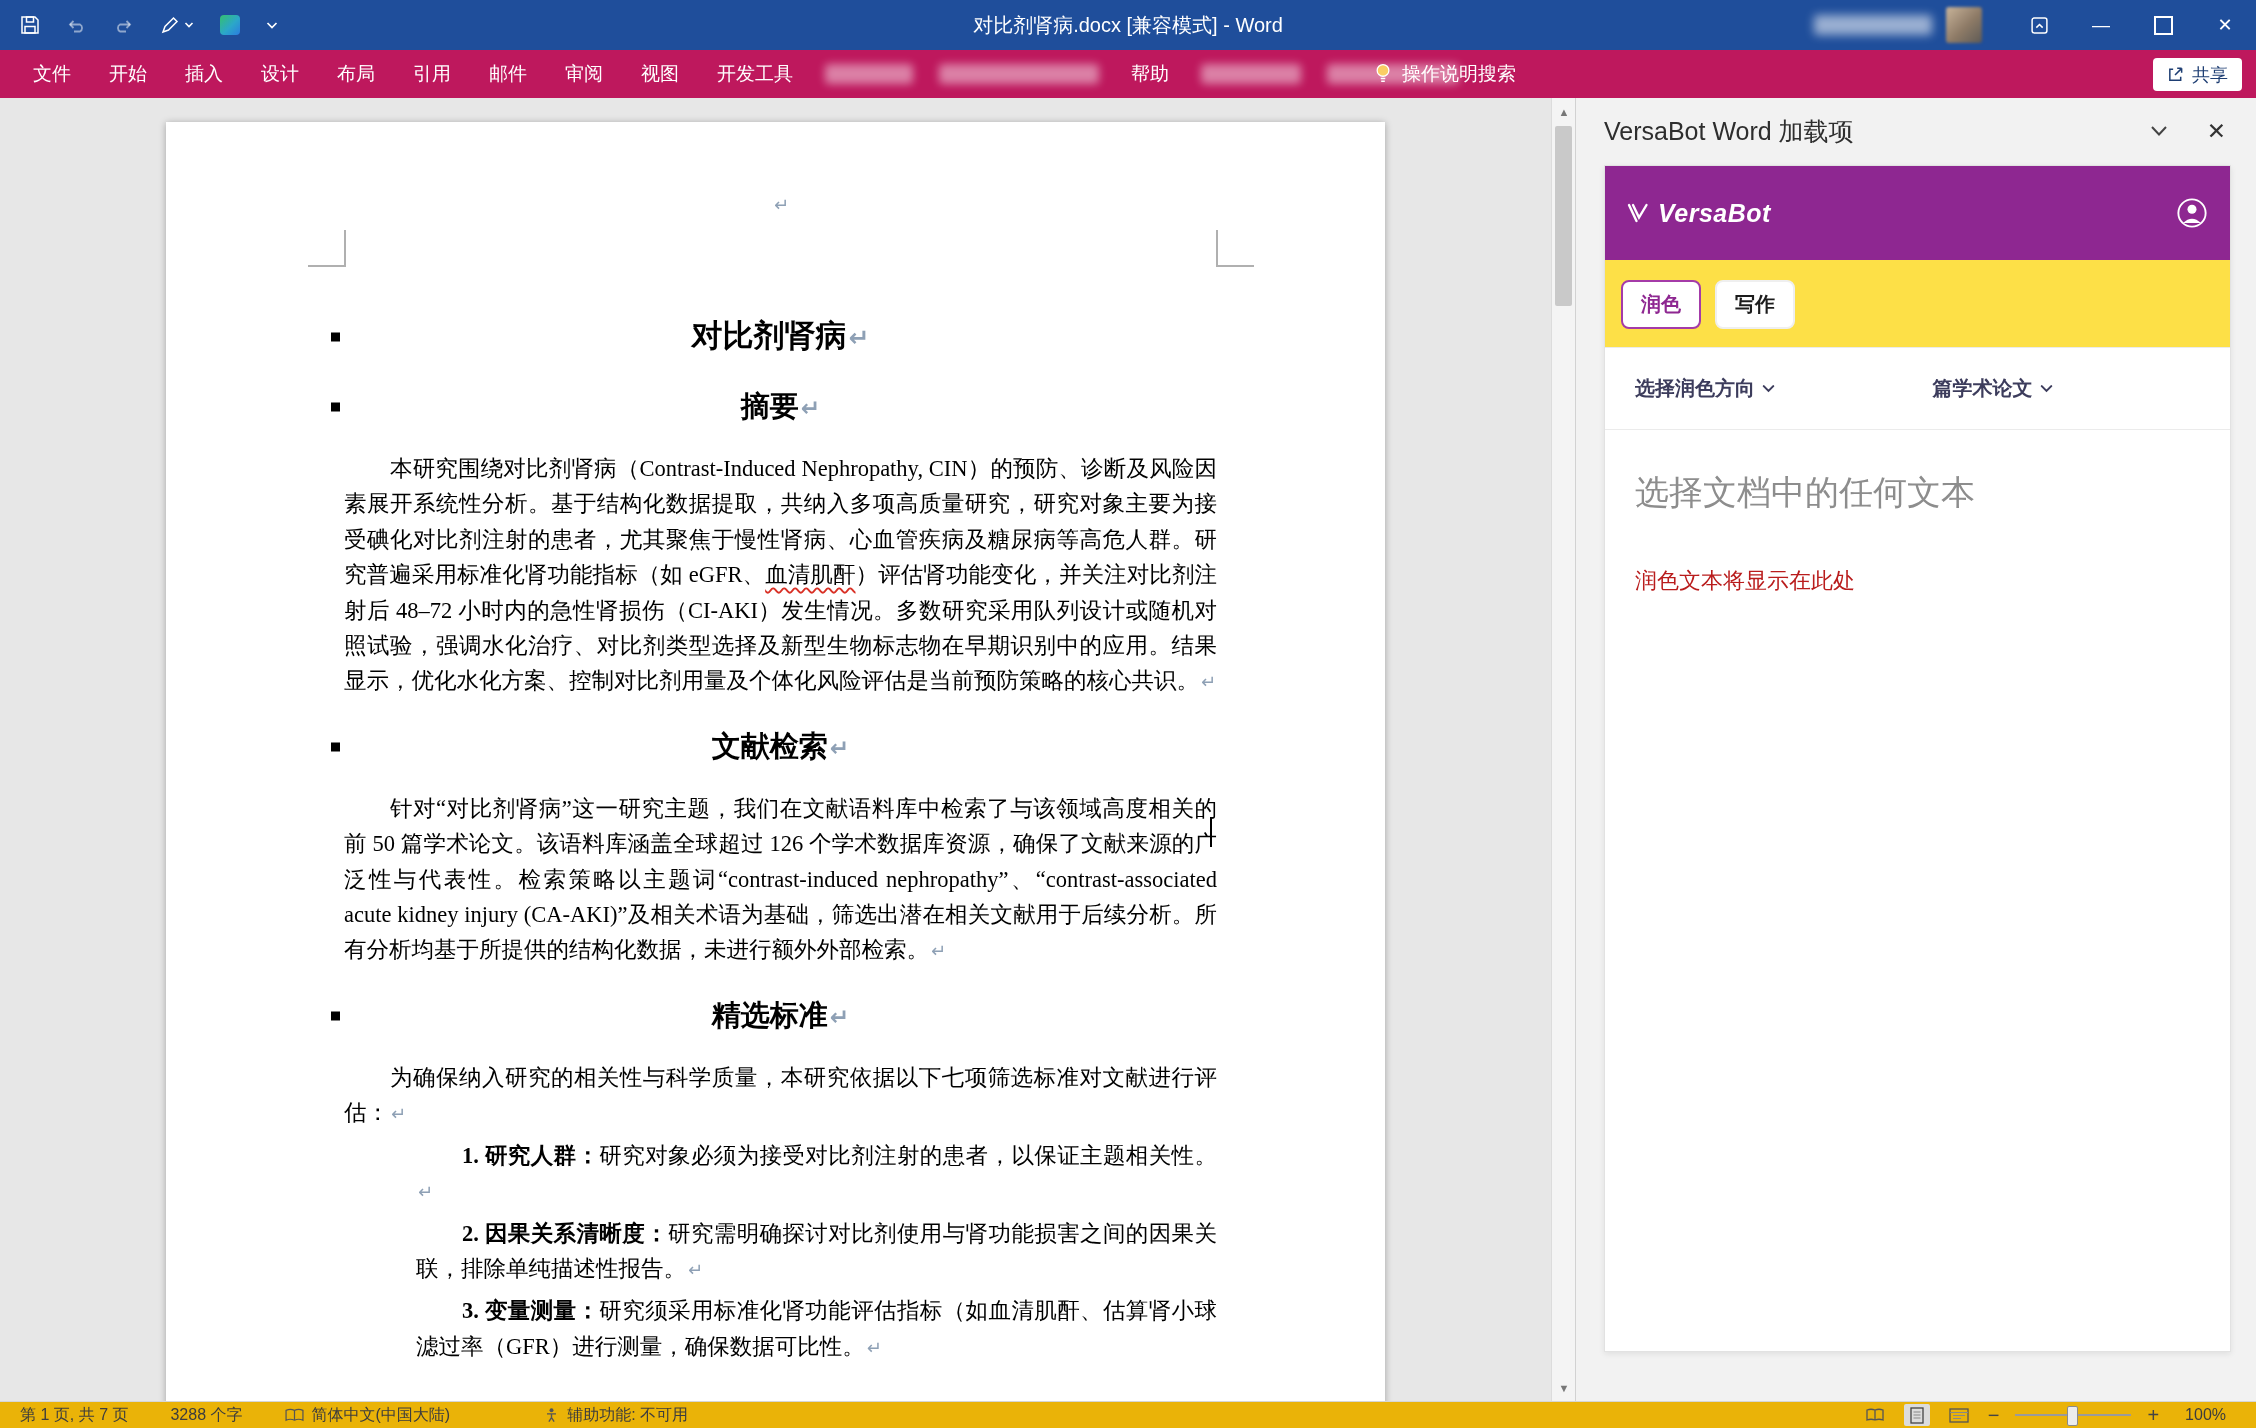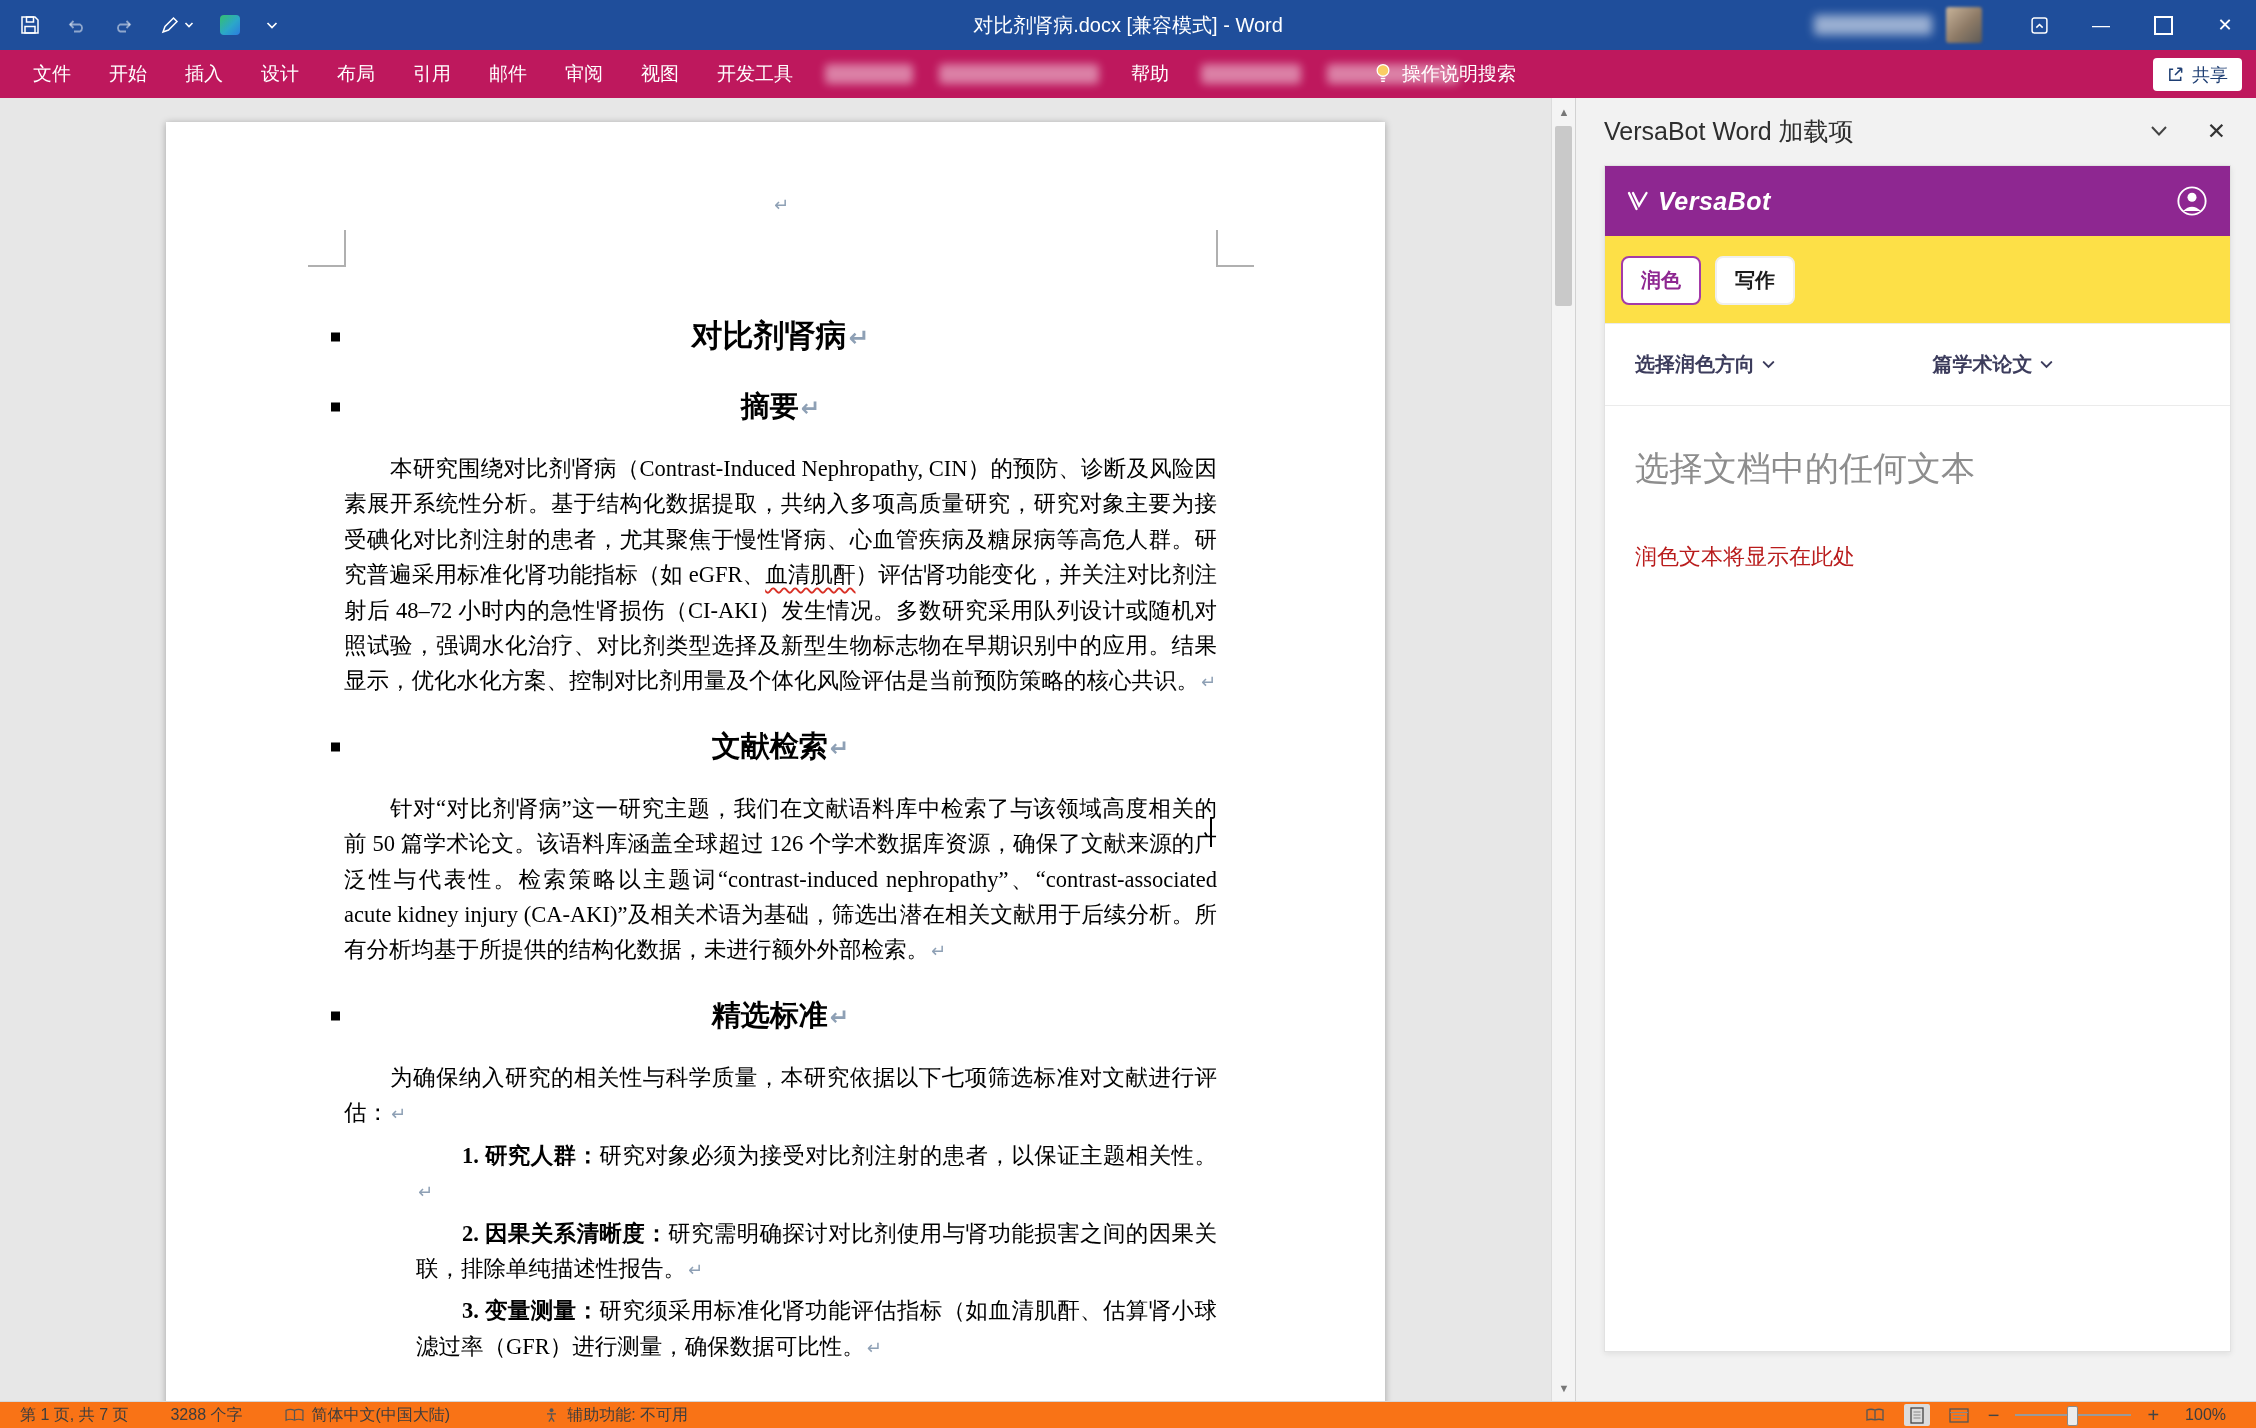--- a/index.html
+++ b/index.html
@@ -48,37 +48,37 @@
   .sb-btn.top{top:2px;} .sb-btn.bottom{bottom:2px;}
   .sb-thumb{position:absolute;left:3px;top:28px;width:17px;height:180px;background:#c9c9c9;border-radius:2px;}
 
   
   #panel{position:absolute;top:98px;right:0;bottom:26px;width:680px;background:#f2f2f2;border-left:1px solid #d2d2d2;}
   .panel-header{height:66px;display:flex;align-items:center;padding:0 30px 0 28px;}
   .panel-title{flex:1;font-size:25px;color:#2e2e2e;}
   .ph-icon{color:#444;margin-left:38px;display:flex;align-items:center;}
   .pclose{font-size:23px;color:#333;}
   .panel-card{position:absolute;left:28px;top:67px;width:625px;bottom:50px;background:#fff;border:1px solid #e2e2e2;box-shadow:0 2px 6px rgba(0,0,0,.08);overflow:hidden;}
-  .vb-header{height:70px;background:#8e2791;display:flex;align-items:center;padding:0 22px;color:#fff;}
+  .vb-header{height:70px;background:#8e2791;display:flex;align-items:center;padding:12px 22px;color:#fff;}
   .vb-brand{display:flex;align-items:center;gap:9px;font-size:25px;font-weight:700;font-style:italic;letter-spacing:.5px;}
   .vb-user{margin-left:auto;display:flex;align-items:center;}
   #panel-tabs{display:flex;gap:14px;padding:20px 16px 18px;background:#fde047;}
   .ptab{font-size:20px;font-weight:700;padding:9px 18px;border-radius:8px;background:#fff;cursor:default;}
   .ptab.active{color:#8e2791;border:2px solid #a43ba8;}
   .ptab.inactive{color:#1c1c1c;border:2px solid #efefef;}
   .divider{height:1px;background:#ebebeb;}
   #dd-row{display:flex;padding:27px 0 27px 30px;background:#fff;}
   .dd{flex:1;display:flex;align-items:center;gap:4px;font-weight:700;font-size:20px;color:#3c3c5c;}
   .chev{width:19px;height:19px;}
   .ph-block{padding:40px 30px 0;background:#fff;}
   .ph-title{font-size:34px;color:#8d8d8d;}
   .ph-sub{margin-top:50px;font-size:22px;color:#b91c1c;}
 
   
-  #statusbar{position:absolute;left:0;right:0;bottom:0;height:26px;background:#f97316;border-top:1px solid #d6d6d6;display:flex;align-items:center;font-size:16px;color:#3d3d3d;}
+  #statusbar{position:absolute;left:0;right:0;bottom:0;height:26px;background:#eab308;border-top:1px solid #d6d6d6;display:flex;align-items:center;font-size:16px;color:#3d3d3d;}
   .sb-left{display:flex;align-items:center;padding-left:20px;}
   .sb-item{display:flex;align-items:center;gap:8px;margin-right:42px;white-space:nowrap;}
   .sb-right{margin-left:auto;display:flex;align-items:center;gap:16px;padding-right:30px;}
   .viewbtn{width:26px;height:22px;display:flex;align-items:center;justify-content:center;color:#555;}
   .viewbtn.sel{background:#dcdcdc;border-radius:2px;}
   .zoom-sign{font-size:20px;color:#444;line-height:20px;}
   .zoom-track{position:relative;width:116px;height:2px;background:#9a9a9a;}
   .zoom-tick{position:absolute;left:57px;top:-4px;width:1px;height:10px;background:#9a9a9a;}
   .zoom-thumb{position:absolute;left:52px;top:-8px;width:9px;height:18px;background:#ececec;border:1px solid #8a8a8a;border-radius:2px;}
 </style>

